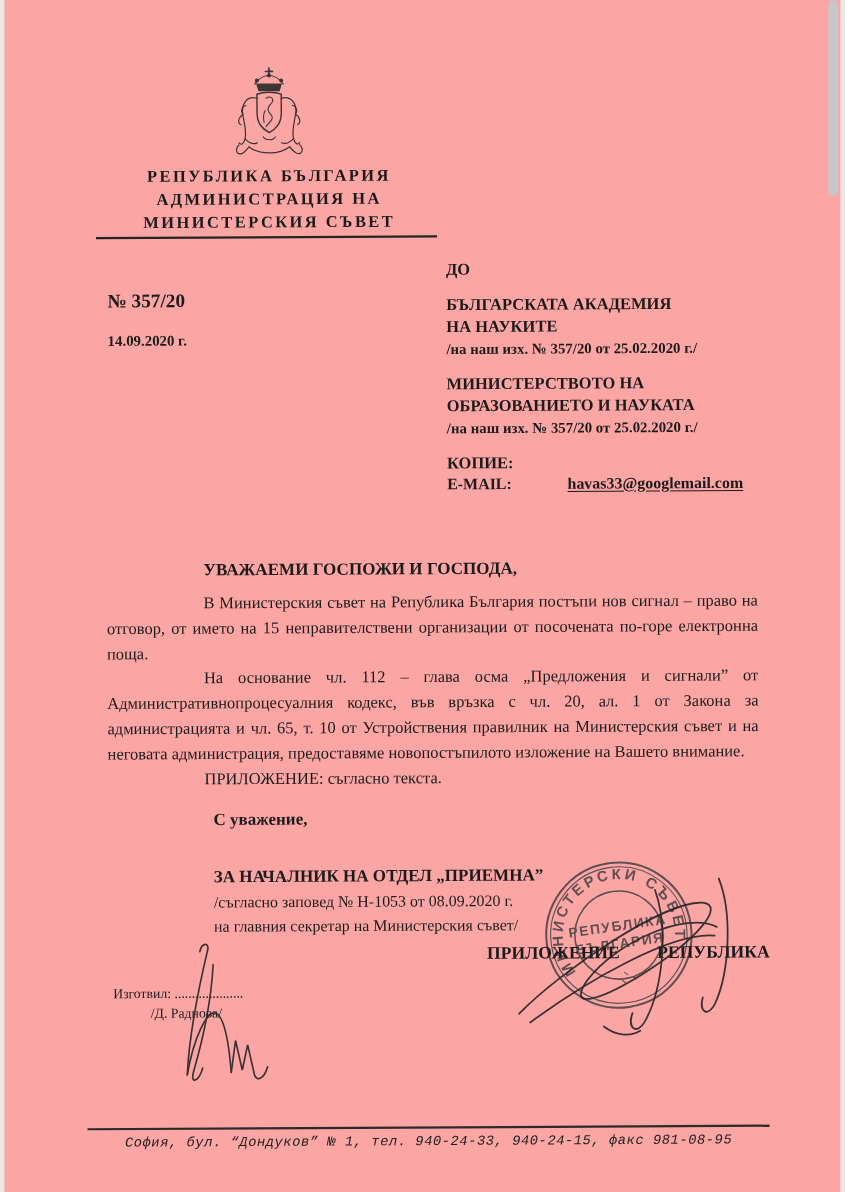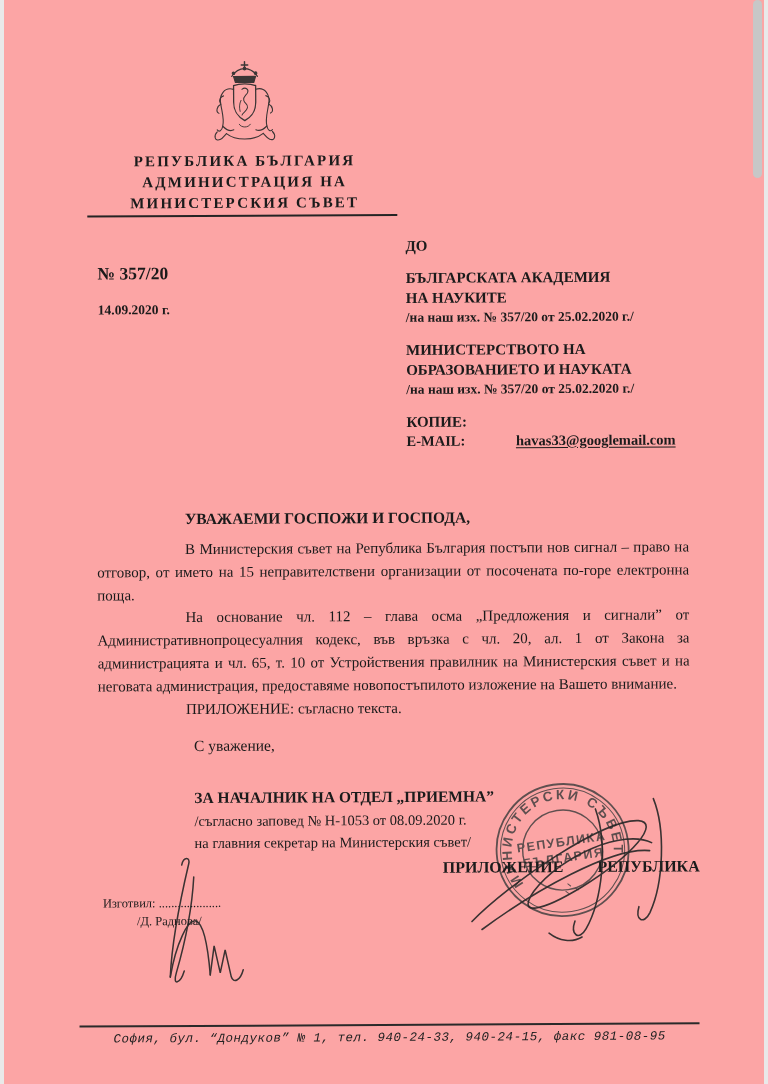--- a/index.html
+++ b/index.html
@@ -22,21 +22,21 @@
   .to-block{left:403px;top:238px;width:330px;font-weight:bold;}
   .to-label{font-size:15px;margin-bottom:14px;}
   .addr-line{font-size:15px;line-height:19.5px;}
   .addr-note{font-size:13.5px;line-height:19px;}
   .addr-gap{height:14px;}
   .email-line{font-size:14.5px;}
   .email-underline{text-decoration:underline;text-underline-offset:2px;margin-left:47px;}
   .salutation{left:181px;top:509px;font-weight:bold;font-size:15.5px;}
   .body-block{left:93px;top:537px;width:592px;font-size:15px;line-height:22.8px;text-align:justify;}
   .body-block p{margin:0;text-indent:88px;}
-  .regards{left:189px;top:736px;font-weight:normal;font-size:15.5px;}
+  .regards{left:189px;top:736px;font-weight:bold;font-size:15.5px;}
   .position-line{left:189px;top:788px;font-weight:bold;font-size:15.5px;white-space:nowrap;}
   .order-note{left:189px;font-size:14.5px;white-space:nowrap;}
   .signer{left:437px;top:859px;font-weight:bold;font-size:16px;white-space:nowrap;z-index:6;}
   .signer .gap{display:inline-block;width:34px;}
   .prepared-label{left:97px;top:895px;font-size:12.5px;}
   .prepared-name{left:131px;top:913px;font-size:12.5px;}
   .footer-rule{left:73px;top:1024px;width:620px;height:2px;background:#2a2a2a;}
   .footer-text{
     left:73px;top:1031px;width:620px;text-align:center;
     font-family:"Liberation Mono","DejaVu Sans Mono",monospace;

